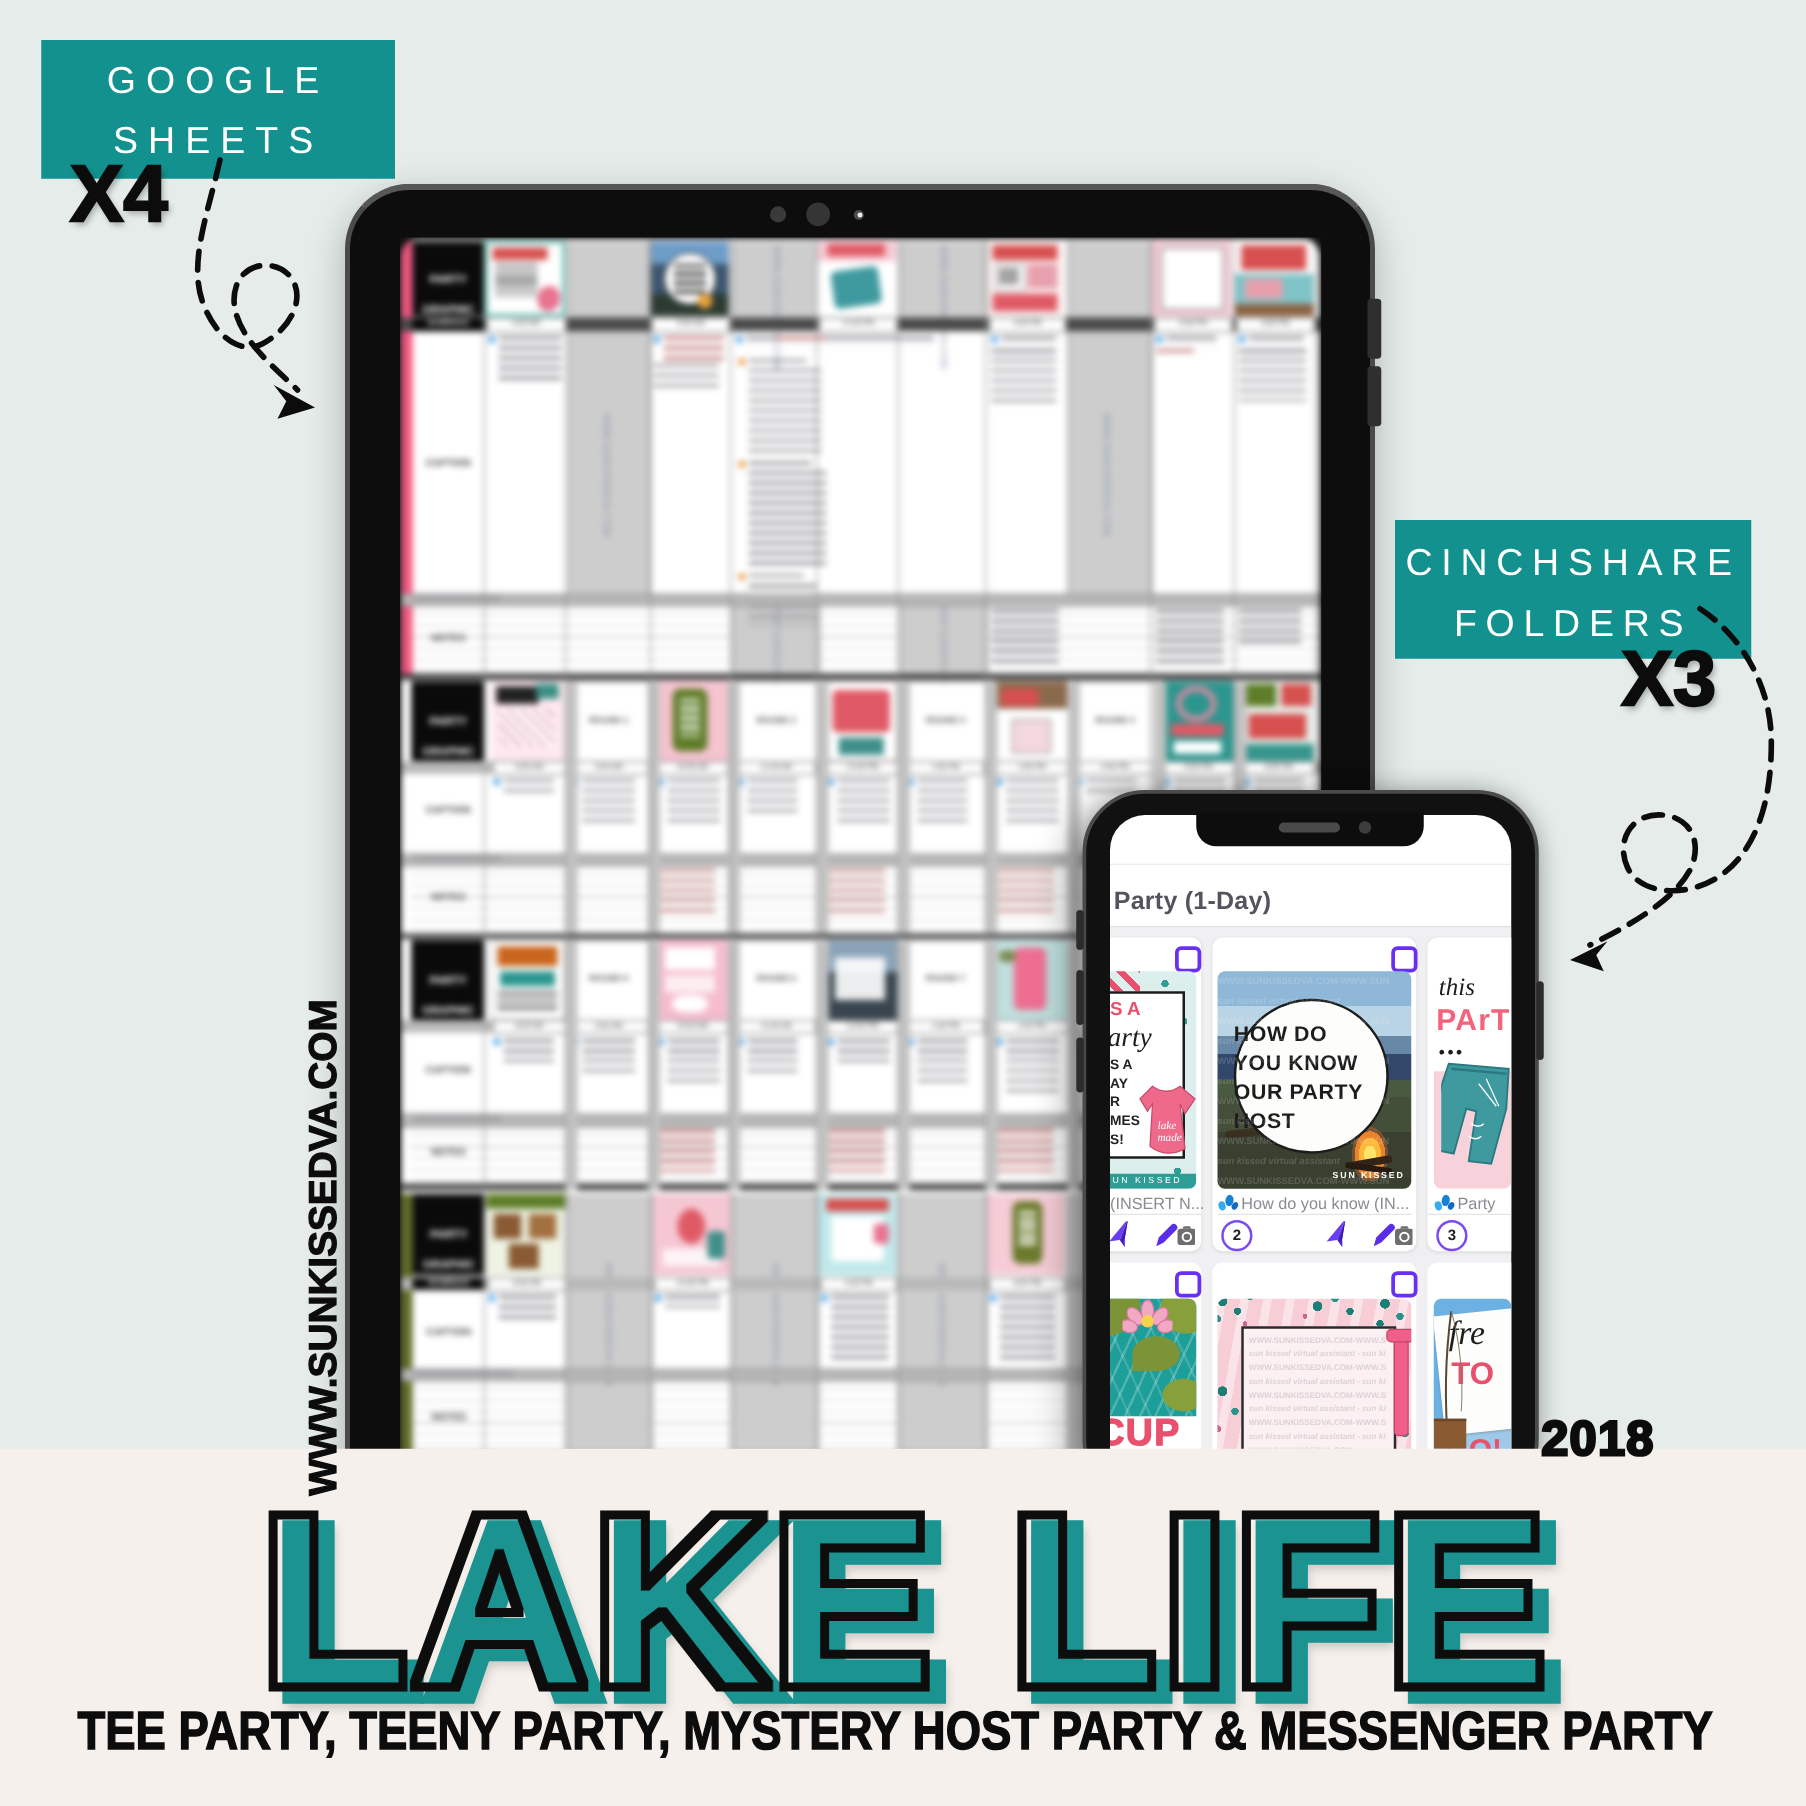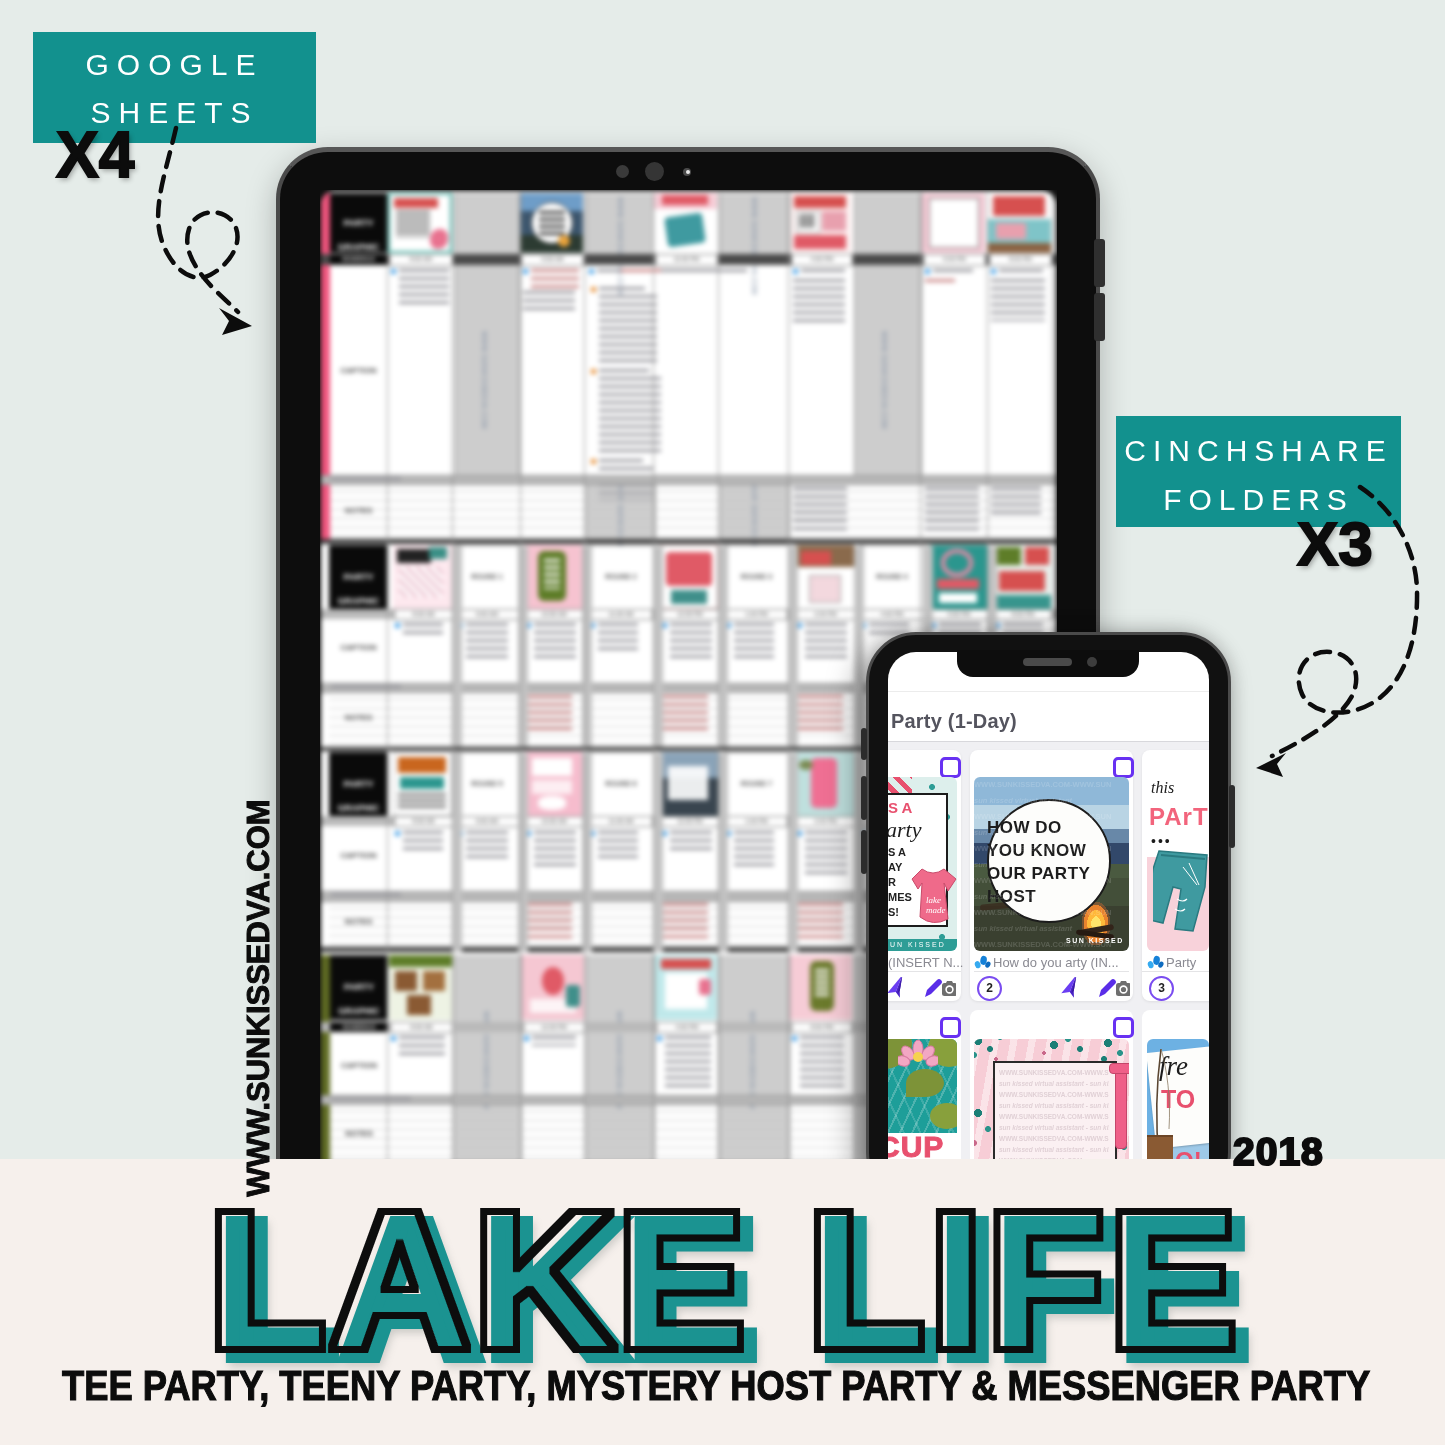--- a/index.html
+++ b/index.html
@@ -454,42 +454,42 @@
     <div class="abs" style="left:92px;top:160px;width:62px;height:10px;color:#fff;font-size:7px;letter-spacing:1.5px;font-weight:bold;white-space:nowrap;">SUN KISSED</div>
 
     <div class="abs" style="left:0;top:0;width:155px;height:174px;font-size:7.5px;font-weight:bold;color:rgba(255,255,255,.16);line-height:16px;overflow:hidden;white-space:nowrap;">WWW.SUNKISSEDVA.COM-WWW.SUN<br><span style="font-style:italic;">sun kissed virtual assistant</span><br>WWW.SUNKISSEDVA.COM-WWW.SUN<br><span style="font-style:italic;">sun kissed virtual assistant</span><br>WWW.SUNKISSEDVA.COM-WWW.SUN<br><span style="font-style:italic;">sun kissed virtual assistant</span><br>WWW.SUNKISSEDVA.COM-WWW.SUN<br><span style="font-style:italic;">sun kissed virtual assistant</span><br>WWW.SUNKISSEDVA.COM-WWW.SUN<br><span style="font-style:italic;">sun kissed virtual assistant</span><br>WWW.SUNKISSEDVA.COM-WWW.SUN</div>
   </div>
 
   <svg class="abs" style="left:86px;top:303px;" width="17" height="14" viewBox="0 0 15 13">
     <ellipse cx="3" cy="9" rx="2.6" ry="3.4" fill="#35aaf0" transform="rotate(-18 3 9)"></ellipse>
     <ellipse cx="8.5" cy="5" rx="3" ry="4.2" fill="#1581d8" transform="rotate(10 8.5 5)"></ellipse>
     <ellipse cx="12.5" cy="9" rx="2.2" ry="3" fill="#0f6cc0" transform="rotate(28 12.5 9)"></ellipse>
   </svg>
-  <div class="abs" style="left:105px;top:303px;font-size:13px;color:#8a8a92;">How do you arty (IN...</div>
+  <div class="abs" style="left:105px;top:303px;font-size:13px;color:#8a8a92;">How do you know (IN...</div>
   <div class="abs" style="left:86px;top:319px;width:155px;height:1px;background:#e4e4e6;"></div>
 
   <div class="abs" style="left:89px;top:324px;width:21px;height:21px;border:2.5px solid #7a4cf0;border-radius:50%;text-align:center;font-size:12px;font-weight:bold;color:#222;line-height:21px;">2</div>
 
   <svg class="abs" style="left:172px;top:325px;" width="70" height="22" viewBox="0 0 70 22">
     <g transform="rotate(-28 11 11)">
       <path d="M22,2 L0,11 L8,14 Z" fill="#6a3df2"></path>
       <path d="M22,2 L8,14 L9,21 L12,15 Z" fill="#4a22c8"></path>
       <path d="M22,2 L9,16 L12,15 Z" fill="#3a1aa0"></path>
     </g>
     <path d="M39,20 L41,13 L51,3 a2.8,2.8 0 0 1 4,4 L45,17 Z" fill="#5a2de8"></path>
     <rect x="56" y="6" width="15" height="13" rx="2.5" fill="#6e6e6e"></rect>
     <path d="M60,6 L61,4 h5 l1,2 Z" fill="#6e6e6e"></path>
     <circle cx="63.5" cy="12.5" r="3.4" fill="none" stroke="#fff" stroke-width="1.6"></circle>
   </svg>
 
   <div class="abs" style="left:254px;top:98px;width:93px;height:251px;background:#fff;border-radius:8px;box-shadow:0 1px 3px rgba(0,0,0,.08);"></div>
 
   <div class="abs" style="left:259px;top:125px;width:62px;height:174px;border-radius:6px;background:#fff;overflow:hidden;">
     <div class="abs" style="left:0;top:80px;width:62px;height:94px;background:#f8d2da;"></div>
-    <div class="abs" style="left:4px;top:2px;font-size:16px;font-style:italic;color:#1c1c1c;font-family:'Liberation Serif',serif;">this</div>
+    <div class="abs" style="left:4px;top:2px;font-size:20px;font-style:italic;color:#1c1c1c;font-family:'Liberation Serif',serif;">this</div>
     <div class="abs" style="left:2px;top:26px;font-size:24px;font-weight:bold;color:#f2647c;letter-spacing:1px;">PArT</div>
     <div class="abs" style="left:4px;top:56px;font-size:14px;color:#1c1c1c;letter-spacing:2px;">•••</div>
 
     <svg class="abs" style="left:6px;top:70px;" width="56" height="92" viewBox="0 0 56 92">
       <path d="M6,4 L54,8 L52,40 L40,84 L22,82 L28,42 L20,40 L10,76 L-8,72 L0,22 Z" fill="#3f9aa0" stroke="#2a7a80" stroke-width="1.5"></path>
       <path d="M8,8 L52,12" stroke="#2a7a80" stroke-width="2" fill="none"></path>
       <path d="M24,52 q6,4 10,0 M22,62 q6,4 10,0" stroke="#fff" stroke-width="1.2" fill="none"></path>
       <path d="M30,20 l14,18 M36,16 l10,22" stroke="#fff" stroke-width="1" fill="none"></path>
     </svg>
   </div>

